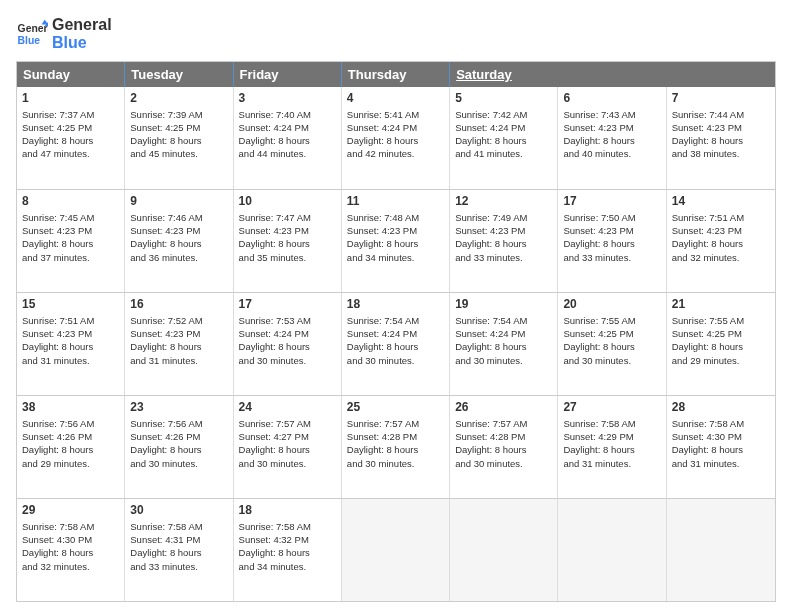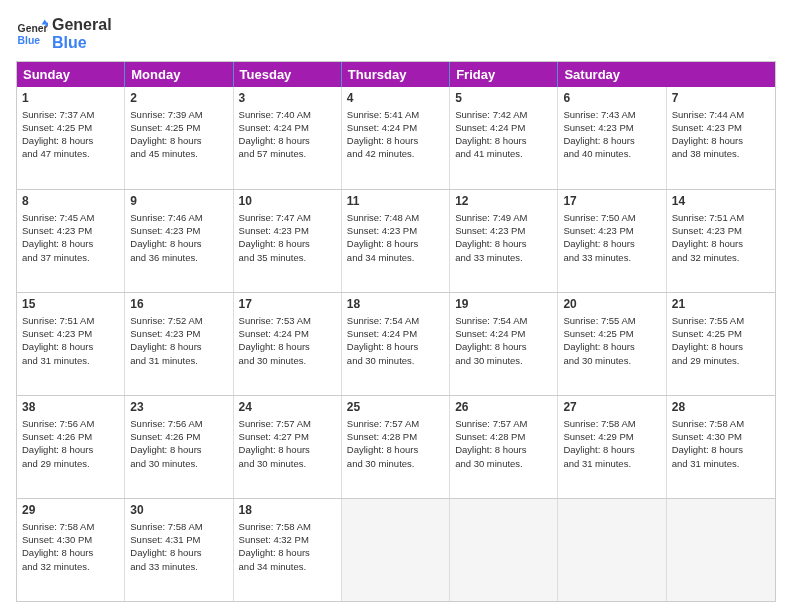--- a/index.html
+++ b/index.html
@@ -47,31 +47,31 @@
     }
     .calendar {
       flex: 1;
       display: flex;
       flex-direction: column;
       border: 1px solid #ccc;
     }
     .cal-header {
       display: grid;
       grid-template-columns: repeat(7, 1fr);
-      background: #a21caf;
+      background: #737373;
     }
     .cal-header-cell {
       color: #fff;
       font-size: 13px;
       font-weight: bold;
       padding: 5px 6px;
       text-align: left;
       border-right: 1px solid #5590c8;
     }
-    .cal-header-cell:last-child { border-right: none; }
+    .cal-header-cell:last-child { border-right: none; text-decoration: underline; }
     .cal-body {
       display: flex;
       flex-direction: column;
       flex: 1;
     }
     .cal-row {
       display: grid;
       grid-template-columns: repeat(7, 1fr);
       flex: 1;
       border-top: 1px solid #ccc;
@@ -114,24 +114,23 @@
     </div>
     <div class="title-block">
       <div class="month-title"></div>
       <div class="location"></div>
     </div>
   </div>
 
   <div class="calendar">
     <div class="cal-header" id="cal-header">
         <div class="cal-header-cell">Sunday</div>
-        <div class="cal-header-cell">Monday</div>
         <div class="cal-header-cell">Tuesday</div>
+        <div class="cal-header-cell">Friday</div>
         <div class="cal-header-cell">Thursday</div>
-        <div class="cal-header-cell">Friday</div>
         <div class="cal-header-cell">Saturday</div>
       </div>
     <div class="cal-body" id="cal-body">
         <div class="cal-row">
           <div class="cal-cell">
             <span class="day-num">1</span>
             <div>Sunrise: 7:37 AM</div>
             <div>Sunset: 4:25 PM</div>
             <div>Daylight: 8 hours</div>
             <div>and 47 minutes.</div>
@@ -141,21 +140,21 @@
             <div>Sunrise: 7:39 AM</div>
             <div>Sunset: 4:25 PM</div>
             <div>Daylight: 8 hours</div>
             <div>and 45 minutes.</div>
           </div>
           <div class="cal-cell">
             <span class="day-num">3</span>
             <div>Sunrise: 7:40 AM</div>
             <div>Sunset: 4:24 PM</div>
             <div>Daylight: 8 hours</div>
-            <div>and 57 minutes.</div>
+            <div>and 44 minutes.</div>
           </div>
           <div class="cal-cell">
             <span class="day-num">4</span>
             <div>Sunrise: 5:41 AM</div>
             <div>Sunset: 4:24 PM</div>
             <div>Daylight: 8 hours</div>
             <div>and 42 minutes.</div>
           </div>
           <div class="cal-cell">
             <span class="day-num">5</span>

